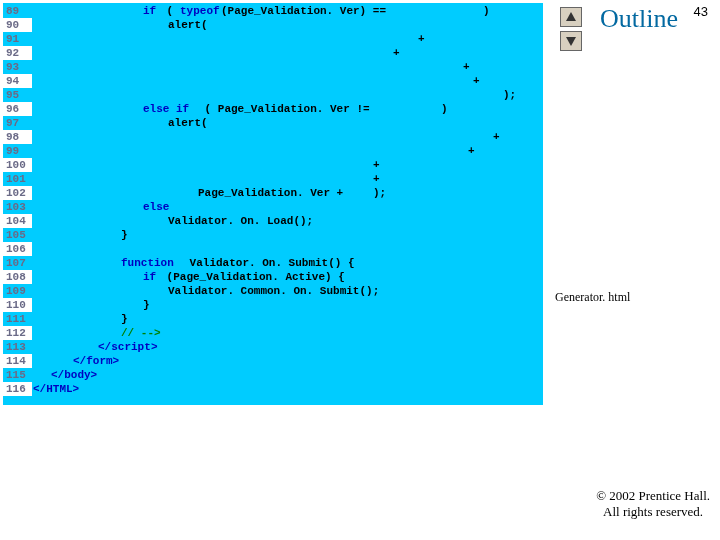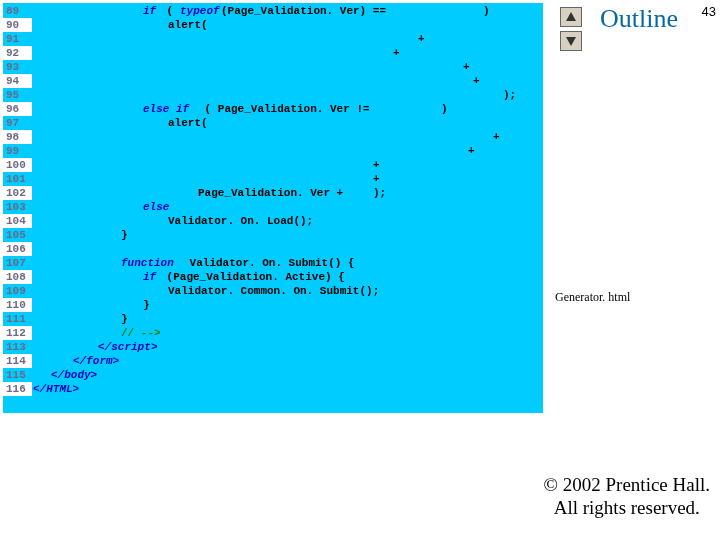--- a/index.html
+++ b/index.html
@@ -8,21 +8,21 @@
     width: 720px;
     height: 540px;
     background: white;
     font-family: Arial, Helvetica, sans-serif;
     position: relative;
     overflow: hidden;
   }
   .page-num {
     position: absolute;
     top: 4px;
-    right: 4px;
+    right: 12px;
     font-size: 13px;
     color: #000;
   }
   .nav-wrap {
     position: absolute;
     top: 7px;
     left: 560px;
     width: 22px;
   }
   .nav-btn {
@@ -66,54 +66,54 @@
     left: 555px;
     font-family: "Times New Roman", serif;
     font-size: 12px;
     color: #000;
   }
   .copyright {
     position: absolute;
     bottom: 20px;
     right: 10px;
     font-family: "Times New Roman", serif;
-    font-size: 19px;
+    font-size: 13px;
     text-align: center;
     line-height: 1.25;
   }
   .code-block {
     position: absolute;
     top: 3px;
     left: 3px;
     width: 540px;
     background: #00ccff;
     font-family: "Courier New", monospace;
     font-size: 11px;
     font-weight: bold;
     line-height: 14px;
     color: #000;
-    padding: 1px 0 17px 0;
+    padding: 1px 0 9px 0;
     white-space: pre;
   }
   .code-row {
     display: block;
     height: 14px;
     position: relative;
   }
   .ln {
     display: inline-block;
     width: 26px;
     color: #6a6a87;
     font-weight: bold;
     padding-left: 3px;
   }
   .ln-hi {
     background: #ffffff;
   }
-  .kw { color: #0000c0; font-style: italic; }
+  .kw { color: #0000c0; }
   .cm { color: #008000; }
   .seg {
     position: absolute;
     top: 0;
   }
 </style>
 </head>
 <body>
 
 <div class="page-num">43</div>

